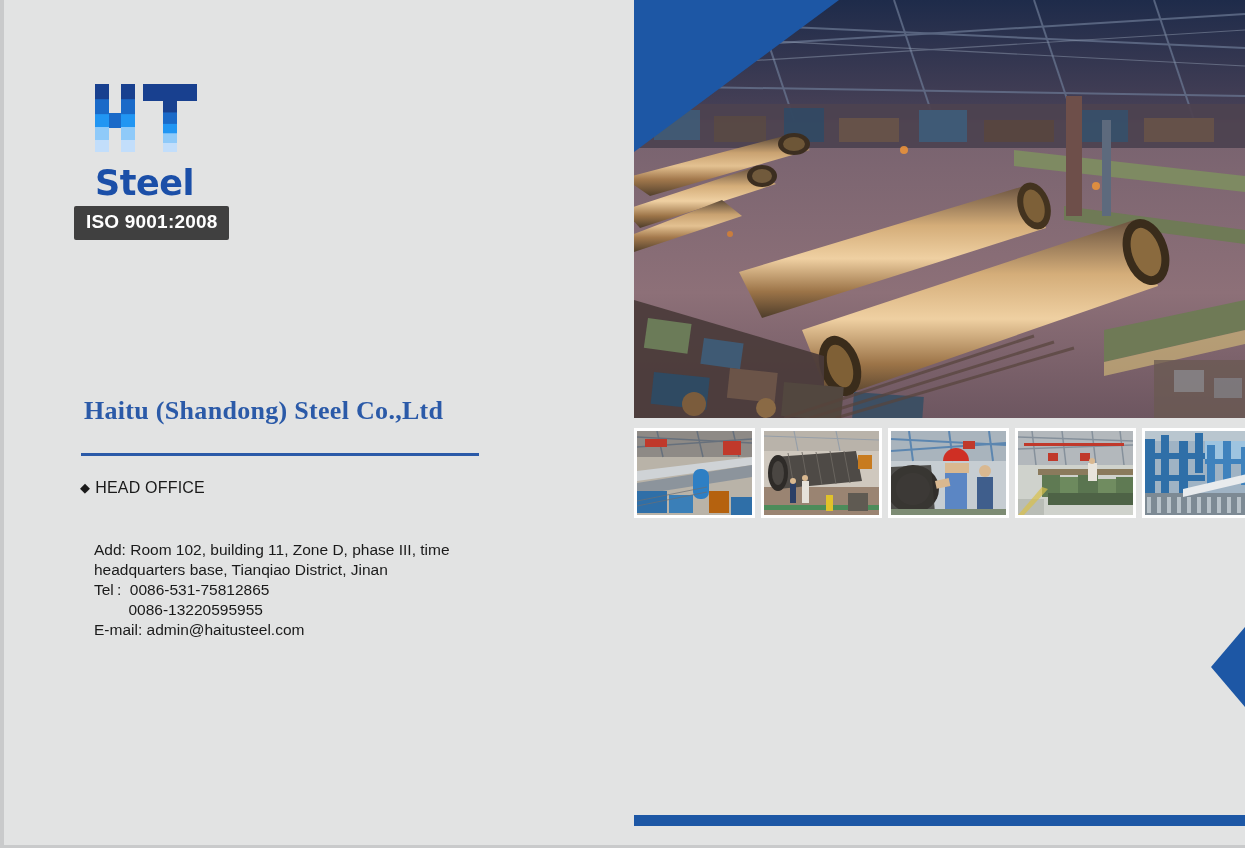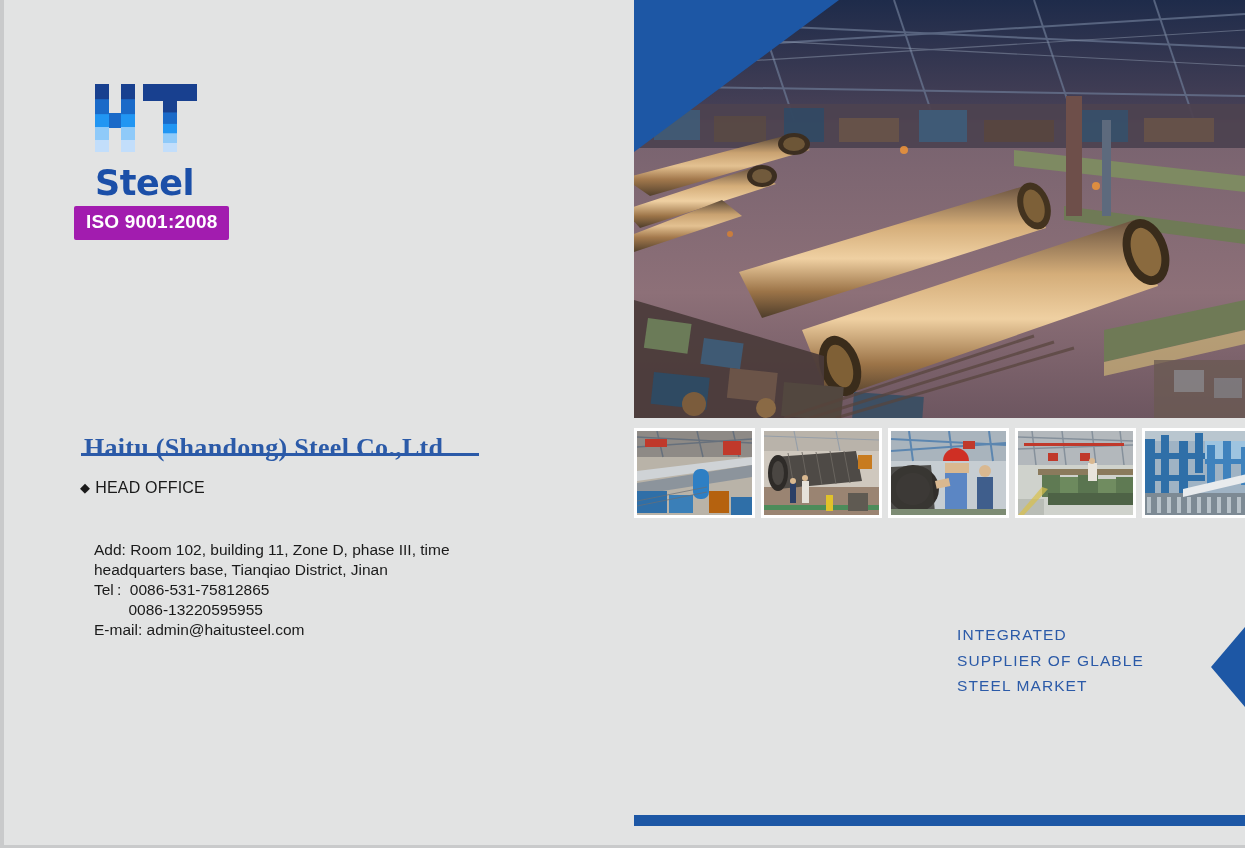--- a/index.html
+++ b/index.html
@@ -27,32 +27,32 @@
     font-family:"DejaVu Sans", sans-serif;
     font-weight:bold;
     font-size:35px;
     letter-spacing:-0.5px;
     color:#1b4fa8;
     line-height:1;
   }
 
   .iso-badge{
     position:absolute;left:74px;top:206px;
-    background:#a21caf;
+    background:#404040;
     color:#ffffff;
     font-weight:bold;
     font-size:19px;
     padding:5px 12px 7px 12px;
     letter-spacing:0.2px;
     border-radius:2px;
     display:inline-block;
   }
 
   .company-name{
-    position:absolute;left:84px;top:433px;
+    position:absolute;left:84px;top:396px;
     font-family:"Liberation Serif", serif;
     font-weight:bold;
     font-size:26px;
     color:#2b5aa8;
     letter-spacing:0.3px;
     white-space:nowrap;
     text-align:center;
   }
   .company-rule{
     position:absolute;left:81px;top:453px;
@@ -479,25 +479,20 @@
           </g>
           <path d="M38 58 L115 40 L115 48 L38 66 Z" fill="#e8ebed"></path>
         </svg>
       </div>
 
     </div>
 
   </div>
 
   <div class="brand-block">
-    <div class="brand-sub">
-      <div>INTEGRATED</div>
-      <div>SUPPLIER OF GLABLE</div>
-      <div>STEEL MARKET</div>
-    </div>
   </div>
 
   <div class="arrow-shape">
     <svg viewBox="0 0 34 80" width="34" height="80" aria-hidden="true">
       <polygon points="34,0 34,80 0,40" fill="#1d57a5"></polygon>
     </svg>
   </div>
 
   <div class="bottom-bar"></div>
 

